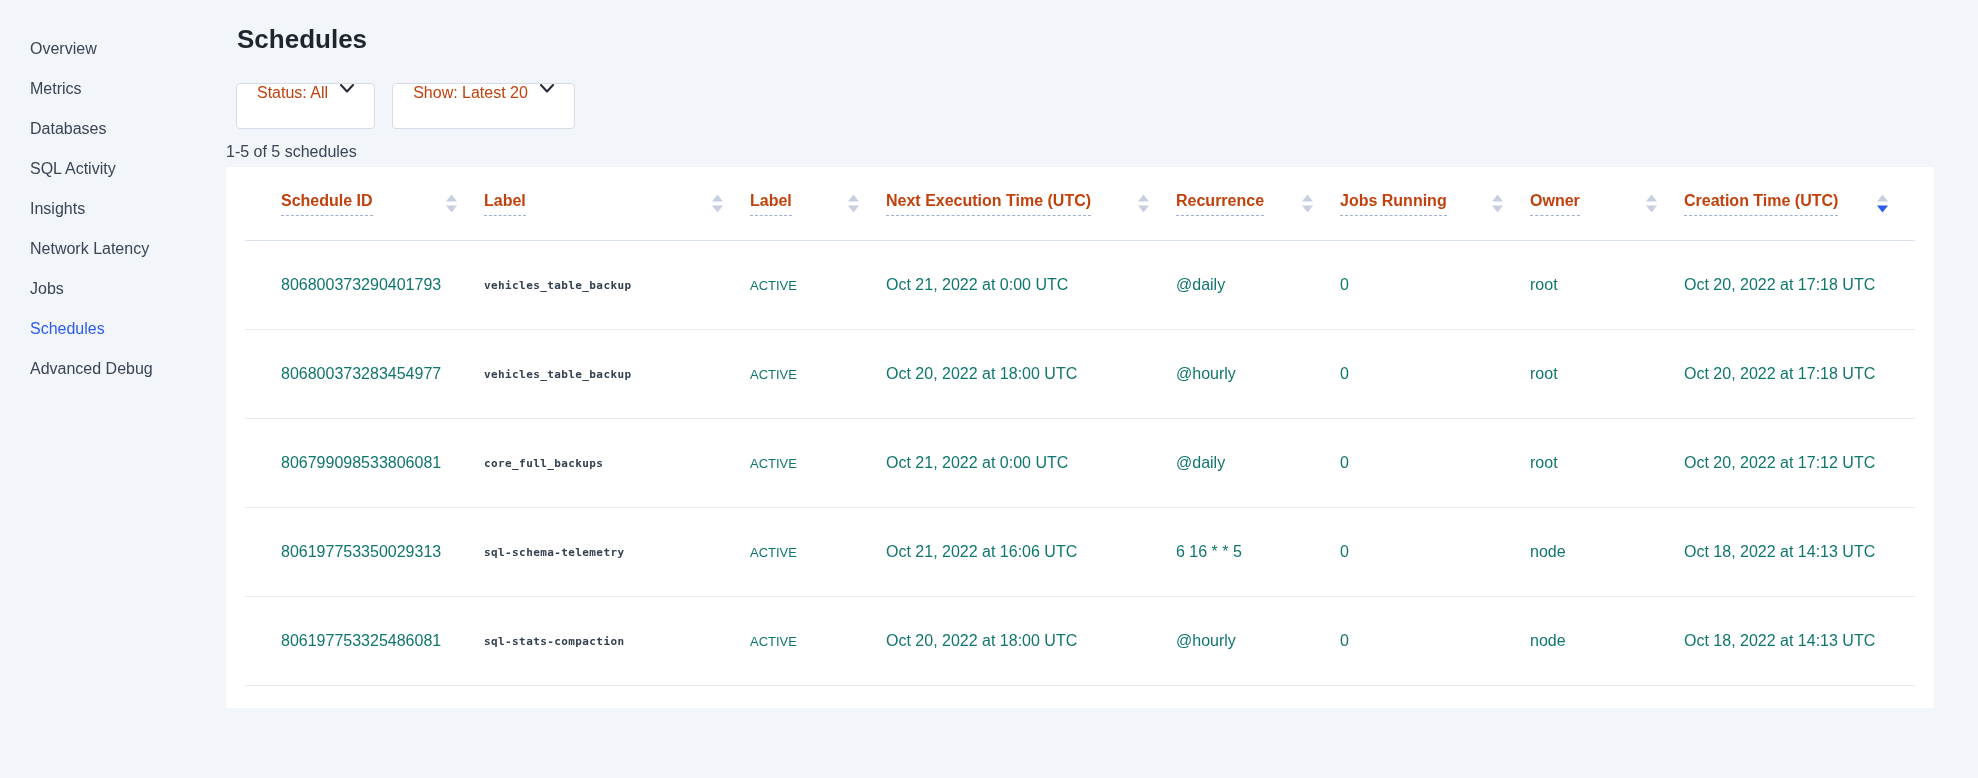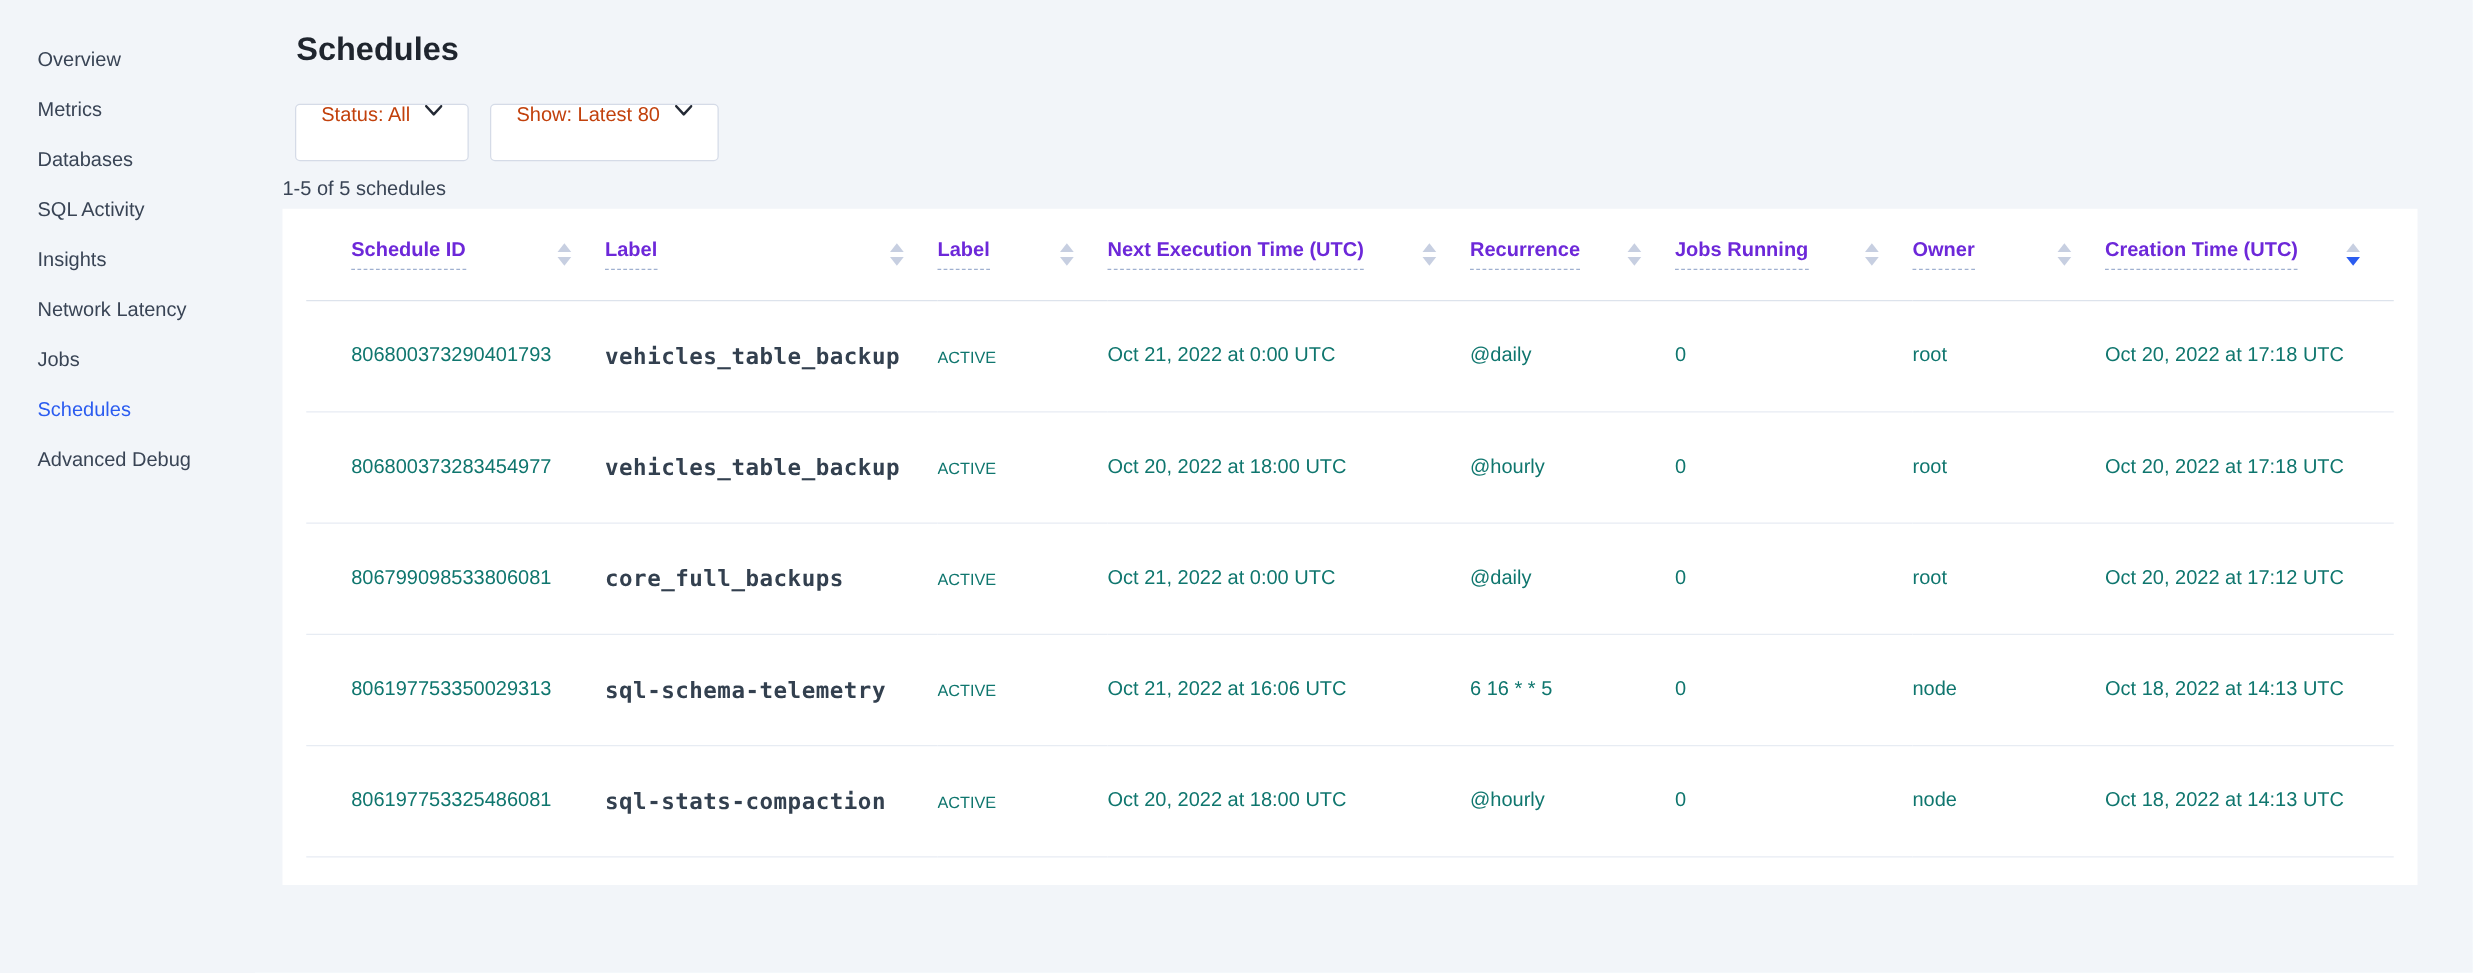--- a/index.html
+++ b/index.html
@@ -34,39 +34,39 @@
     font-size:16px;font-weight:400;color:#c2410c;cursor:pointer;
   }
   .chevron{width:14px;height:9px;}
   .chevron polyline{fill:none;stroke:#242a35;stroke-width:2;stroke-linecap:round;stroke-linejoin:round;}
   .count{margin:14px 0 0 0;font-size:16px;color:#394455;height:18px;}
   
   .card{margin-top:6px;background:#fff;width:1708px;padding-bottom:22px;}
   table{border-collapse:collapse;table-layout:fixed;width:1670px;margin:0 19px;}
   thead th{
     height:73px;vertical-align:middle;text-align:left;
-    font-size:16px;font-weight:700;color:#6d28d9;
+    font-size:16px;font-weight:700;color:#c2410c;
     border-bottom:1px solid #dde3ec;padding:0;cursor:pointer;
   }
   .th-inner{display:flex;align-items:center;justify-content:space-between;padding-right:26px;}
   th.col-schedule_id .th-inner{padding-left:36px;}
   .th-label{border-bottom:1px dashed #9fb0d0;padding-bottom:5px;white-space:nowrap;}
   .sort-icon{width:13px;height:21px;flex:none;}
   .sort-icon polygon{fill:#c7cfe1;}
   .sort-icon.sorted-desc .arrow-down{fill:#2b5cf0;}
   tbody td{
     height:88px;vertical-align:middle;
     border-bottom:1px solid #e7ecf3;
     font-size:16px;color:#0f766e;
     padding:0 10px 0 0;white-space:nowrap;overflow:hidden;
   }
   td.cell-schedule_id{padding-left:36px;}
   td.cell-label{
     font-family:"DejaVu Sans Mono",monospace;
-    font-weight:700;font-size:18px;letter-spacing:.4px;color:#33404f;
+    font-weight:700;font-size:11px;letter-spacing:.4px;color:#33404f;
   }
   td.cell-status{font-size:13px;}
 </style>
 </head>
 <body>
 
 <div class="app">
 
   <nav class="sidebar">
     <ul class="nav-list">
@@ -86,21 +86,21 @@
     <h1 class="page-title">Schedules</h1>
 
     <div class="filters">
       <button class="filter-btn">
         <span>Status: All</span>
         <svg class="chevron" viewBox="0 0 14 9">
             <polyline points="1,1 7,7.5 13,1"></polyline>
           </svg>
       </button>
       <button class="filter-btn">
-        <span>Show: Latest 80</span>
+        <span>Show: Latest 20</span>
         <svg class="chevron" viewBox="0 0 14 9">
             <polyline points="1,1 7,7.5 13,1"></polyline>
           </svg>
       </button>
     </div>
 
     <div class="count">1-5 of 5 schedules</div>
 
     <div class="card">
       <table>

